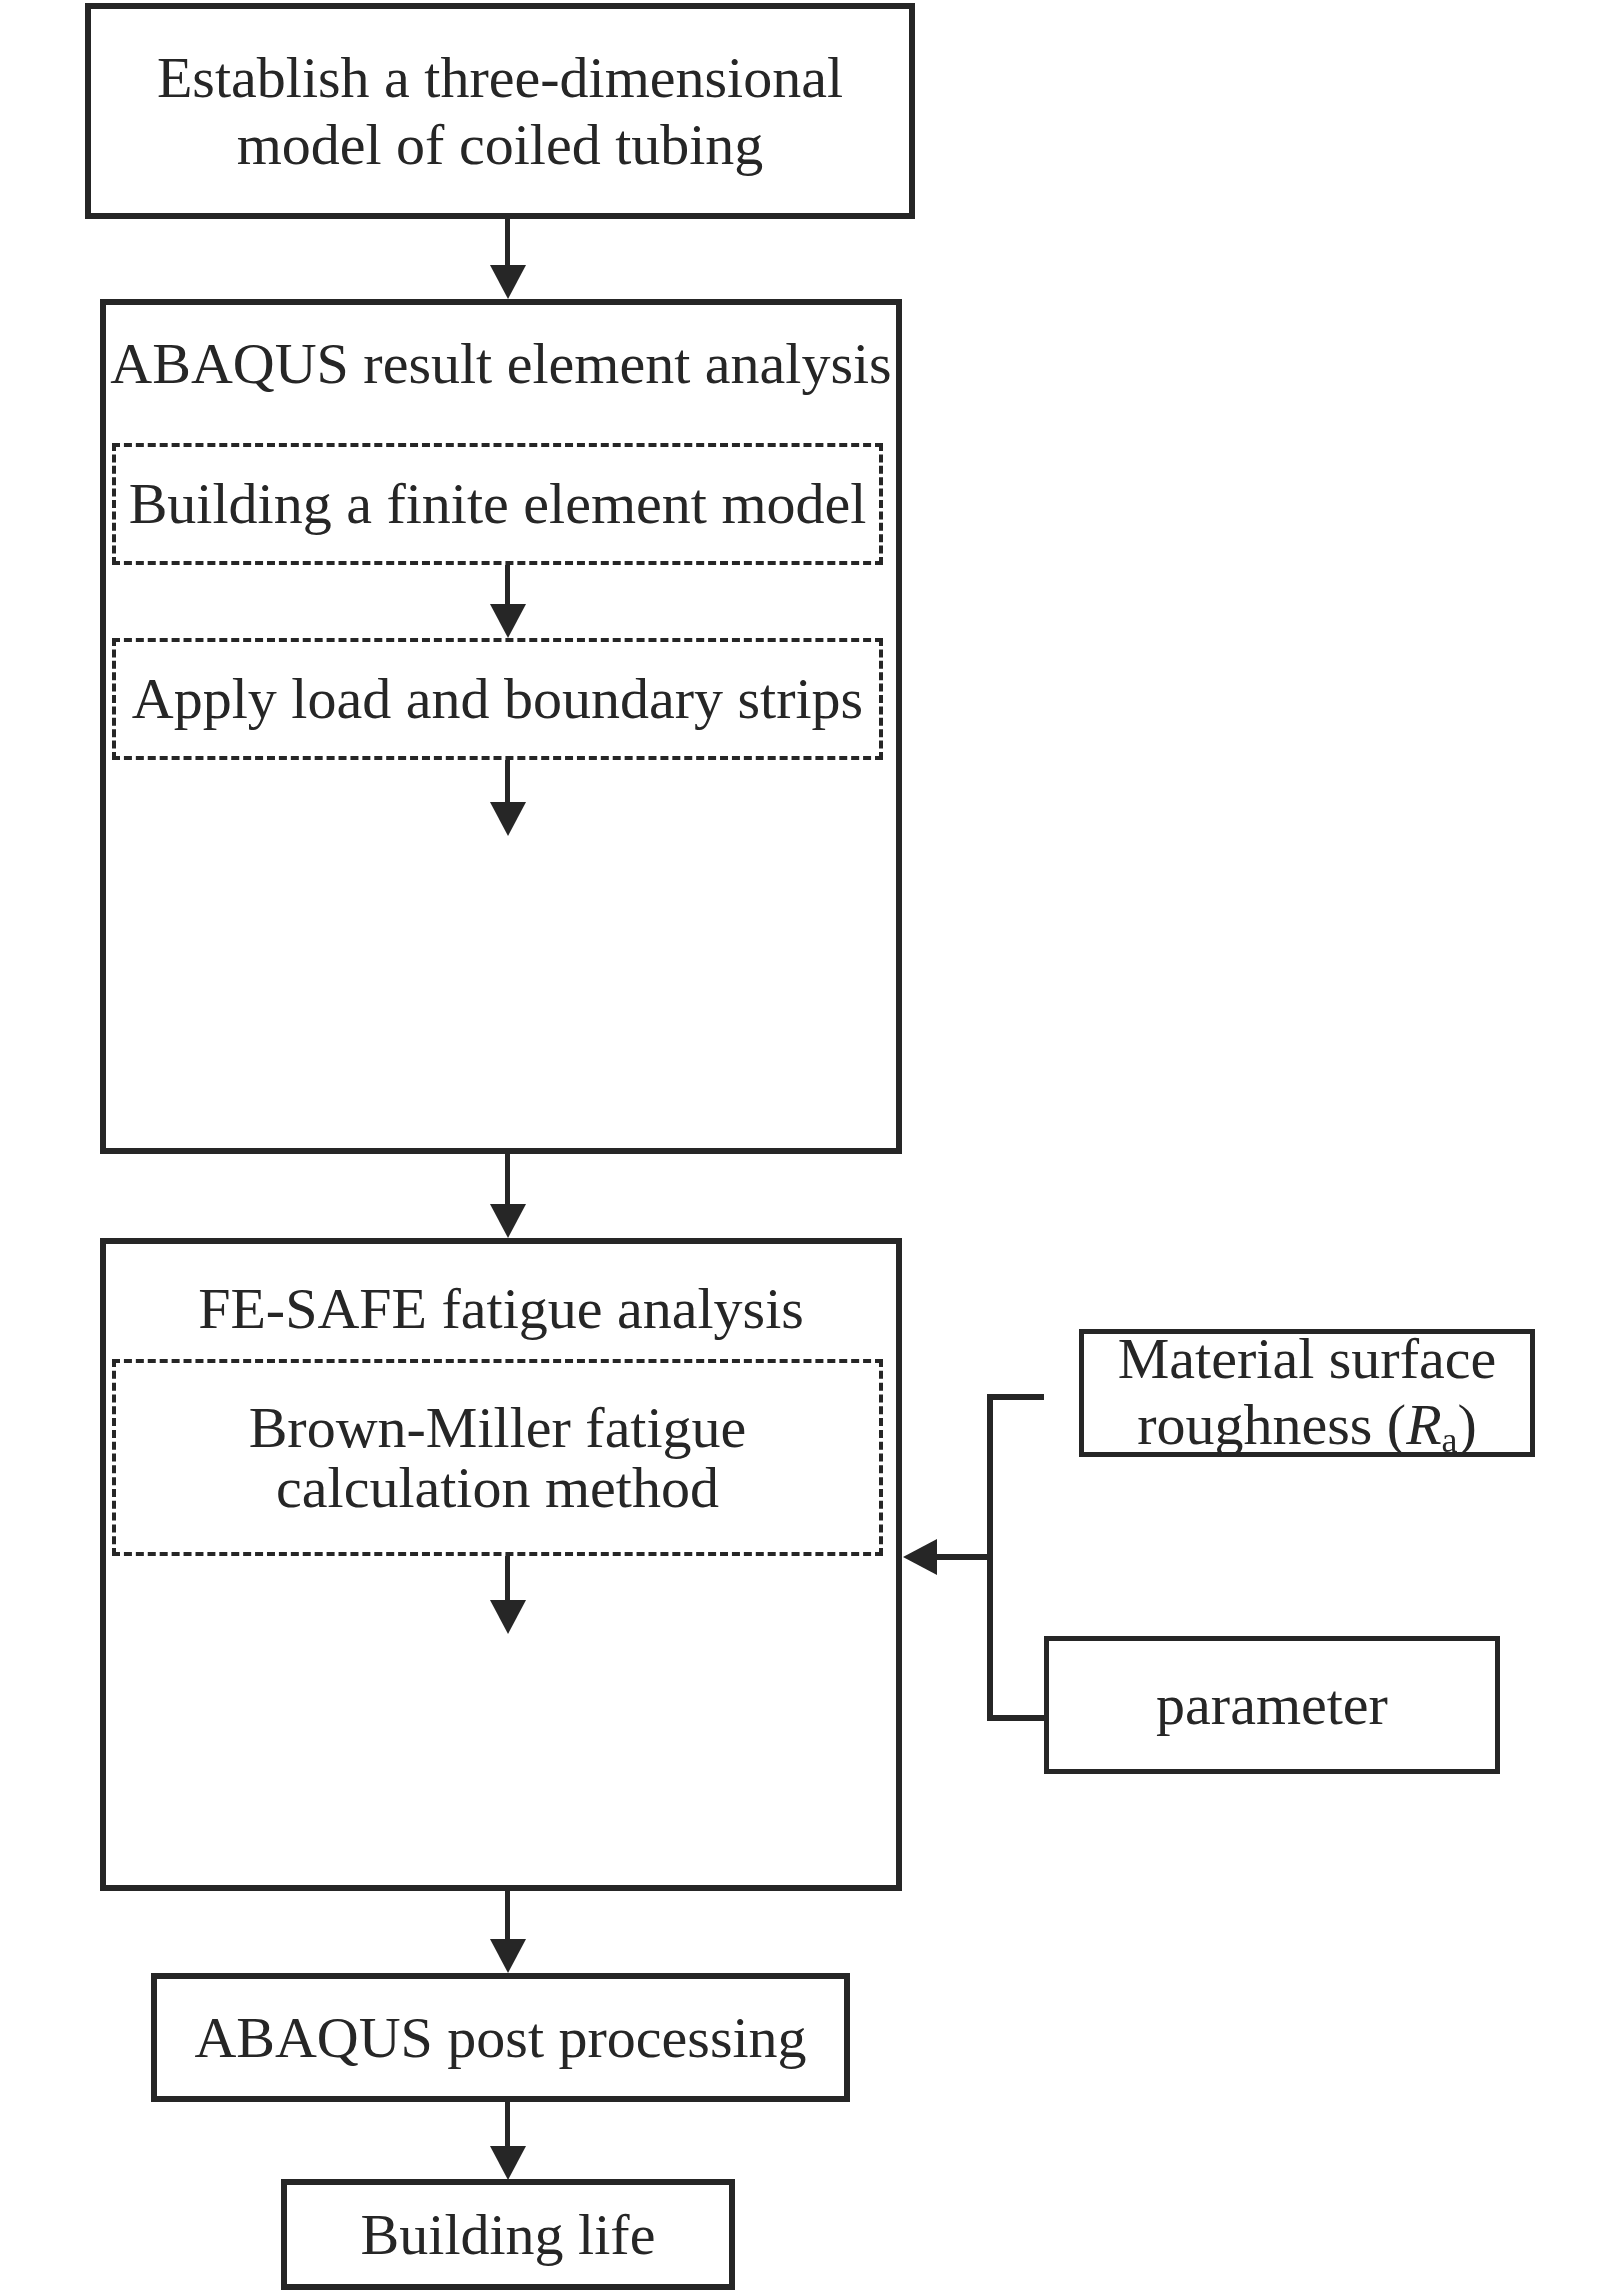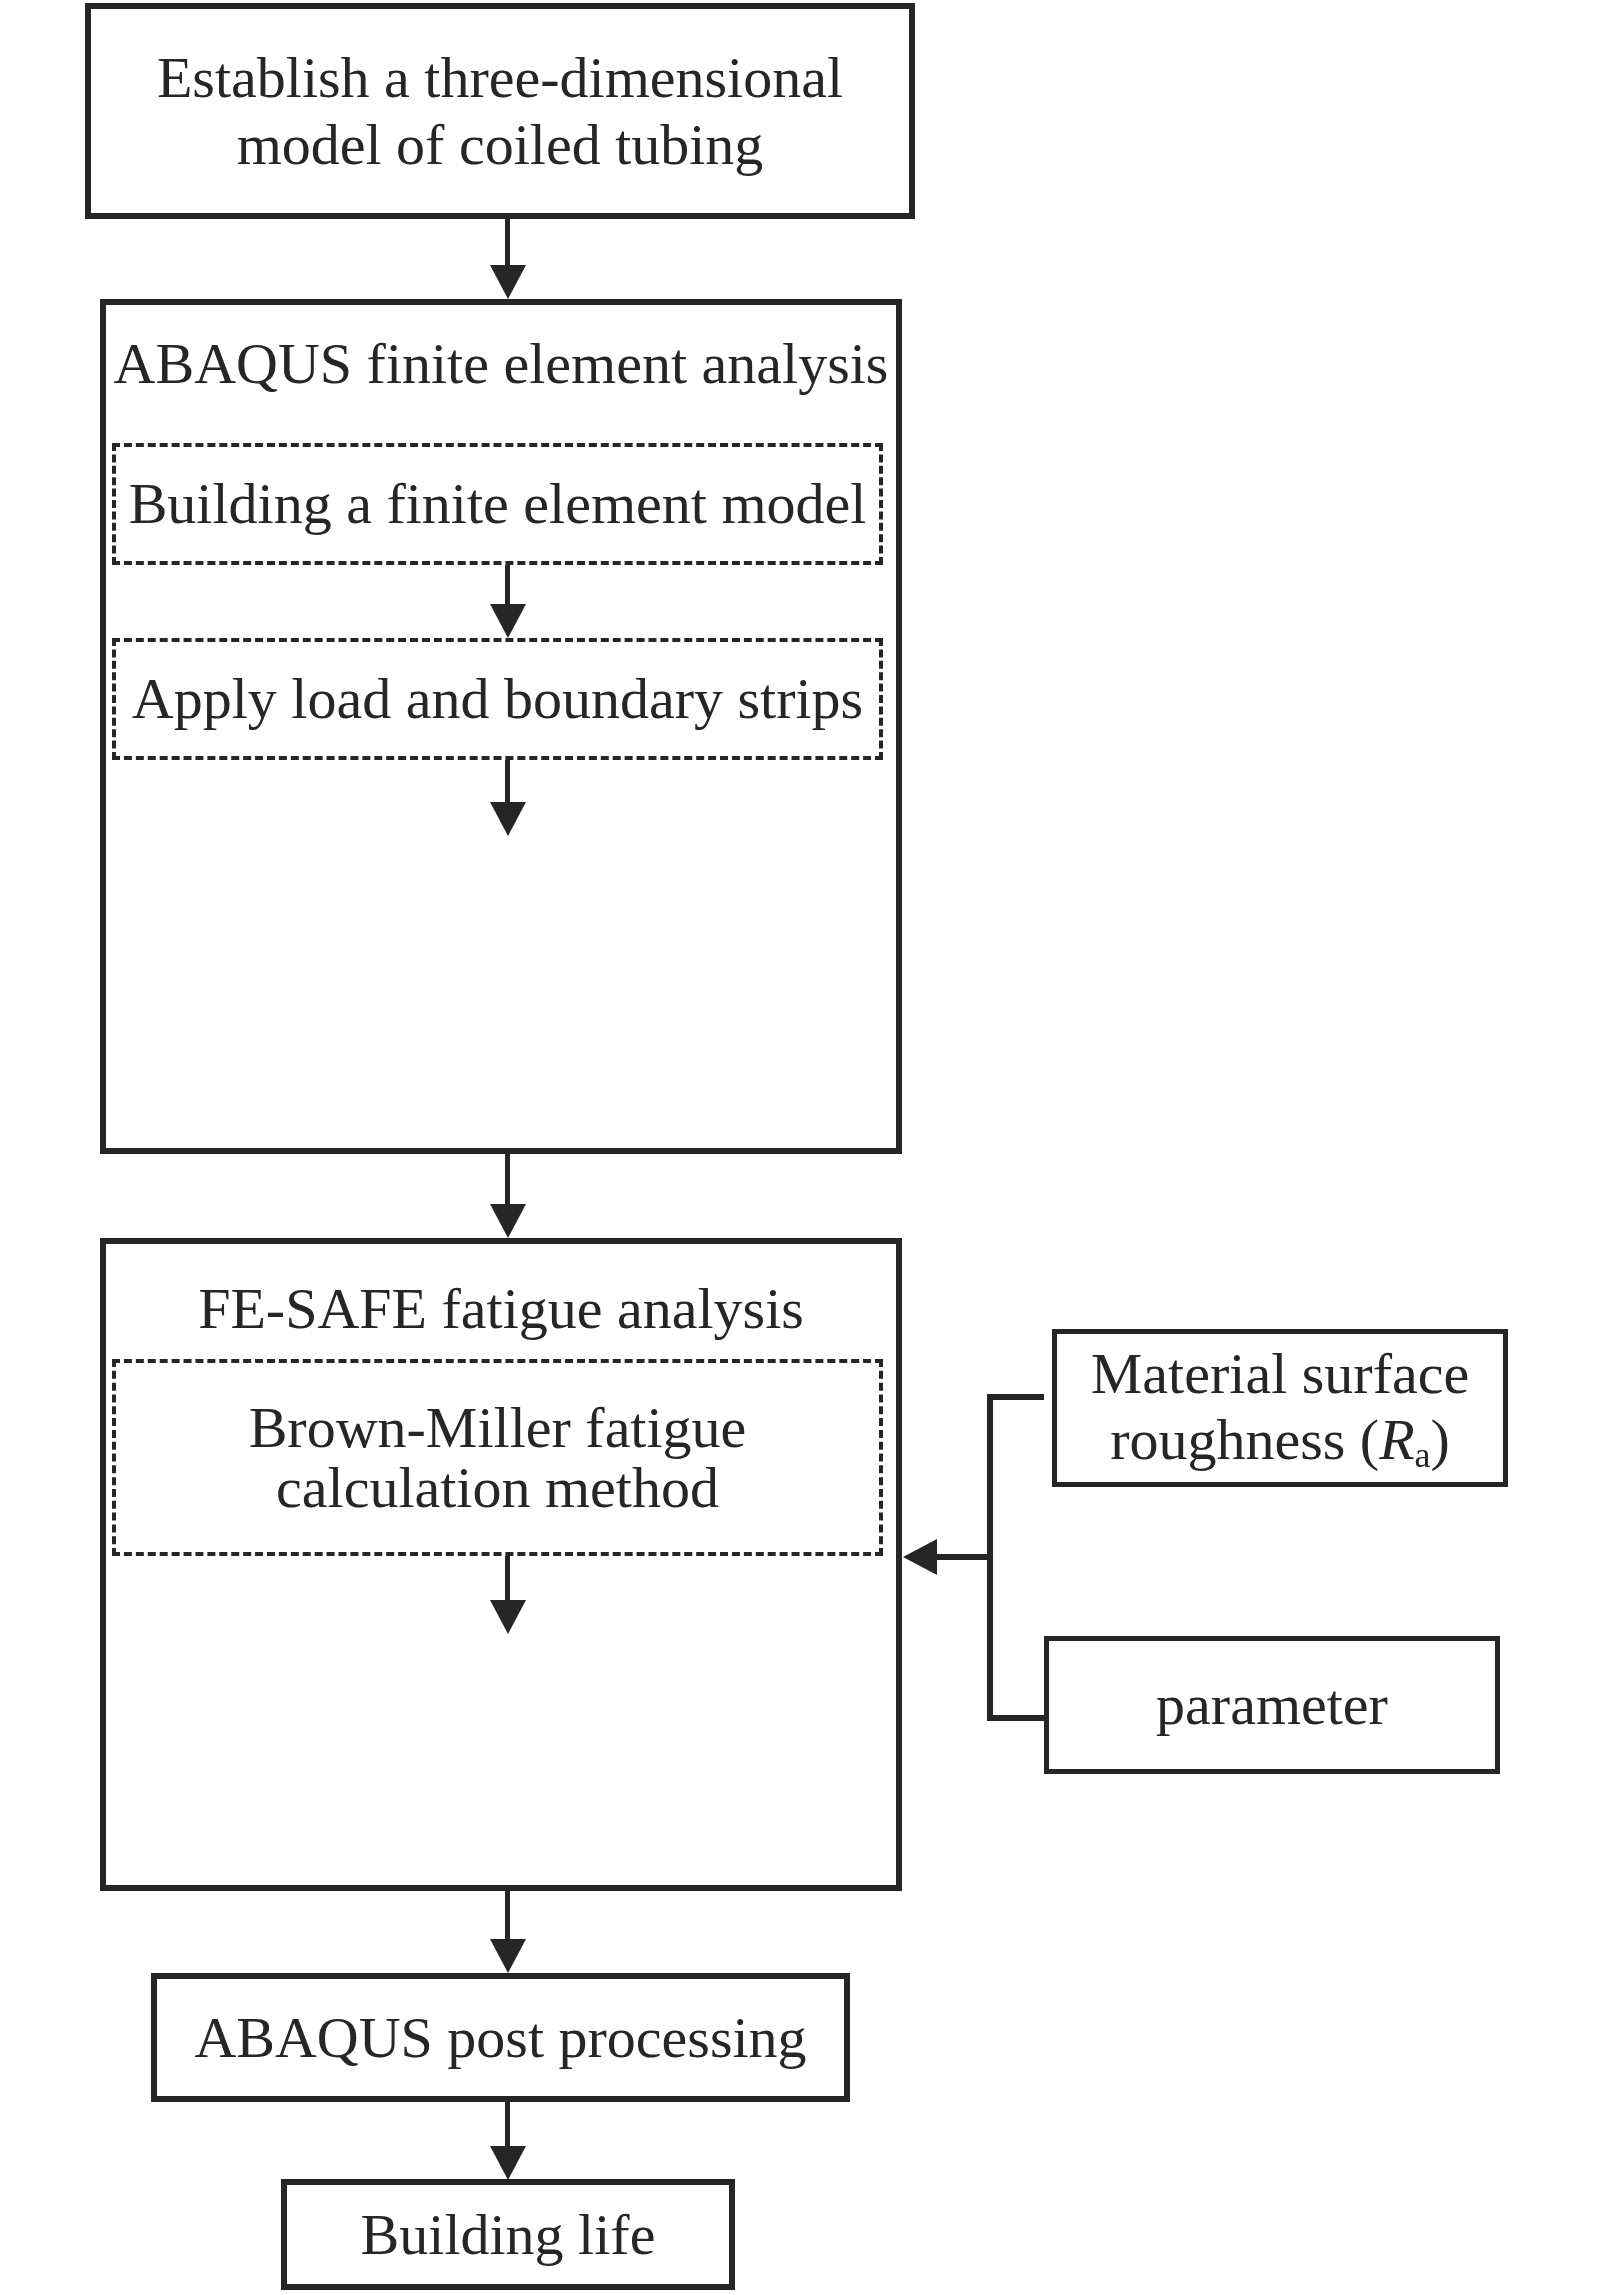--- a/index.html
+++ b/index.html
@@ -109,21 +109,21 @@
     <div class="tline">Establish a three-dimensional</div>
     <div class="tline">model of coiled tubing</div>
   </div>
 
   <div class="varrow" style="left:489px; top:219px; height:80px;">
     <div class="stem"></div>
     <div class="head"></div>
   </div>
 
   <div class="group-box" style="left:100px; top:299px; width:802px; height:855px;"></div>
-  <div class="group-title" style="left:100px; top:332px; width:802px;">ABAQUS finite element analysis</div>
+  <div class="group-title" style="left:100px; top:332px; width:802px;">ABAQUS result element analysis</div>
 
   <div class="dashed-box" style="left:112px; top:443px; width:771px; height:122px;font-family:Liberation Serif, serif;">
     <div class="tline">Building a finite element model</div>
   </div>
 
   <div class="varrow" style="left:489px; top:565px; height:73px;">
     <div class="stem"></div>
     <div class="head"></div>
   </div>
 
@@ -167,21 +167,21 @@
 
   <div class="varrow" style="left:489px; top:2102px; height:78px;">
     <div class="stem"></div>
     <div class="head"></div>
   </div>
 
   <div class="box" style="left:281px; top:2179px; width:454px; height:111px;">
     <div class="tline">Building life</div>
   </div>
 
-  <div class="side-box" style="left:1052px; top:1329px; width:456px; height:158px;">
+  <div class="side-box" style="left:1079px; top:1329px; width:456px; height:128px;">
     <div class="tline">Material surface</div>
     <div class="tline"><span>roughness (</span><span class="sym-italic">R</span><span class="sym-sub">a</span><span>)</span></div>
   </div>
 
   <div class="side-box" style="left:1044px; top:1636px; width:456px; height:138px;">
     <div class="tline">parameter</div>
   </div>
 
   <div class="wire" style="left:987px; top:1394px; width:57px; height:6px;"></div>
   <div class="wire" style="left:987px; top:1394px; width:6px; height:327px;"></div>

